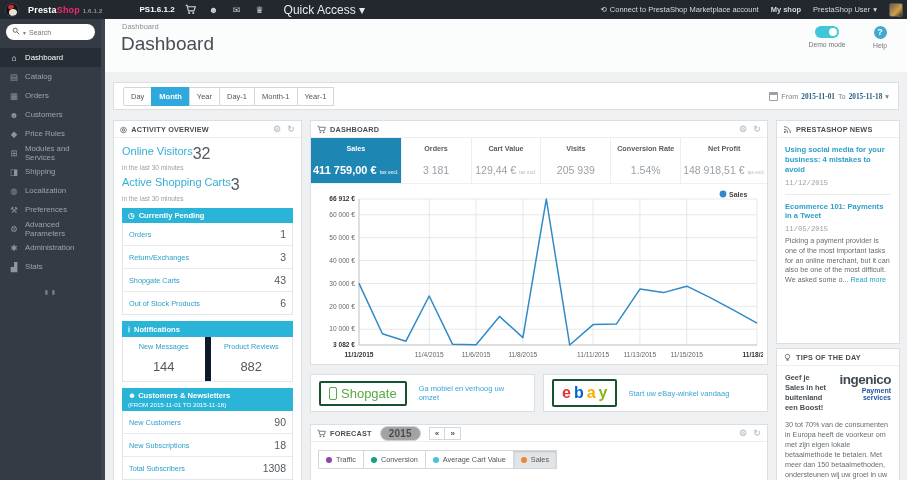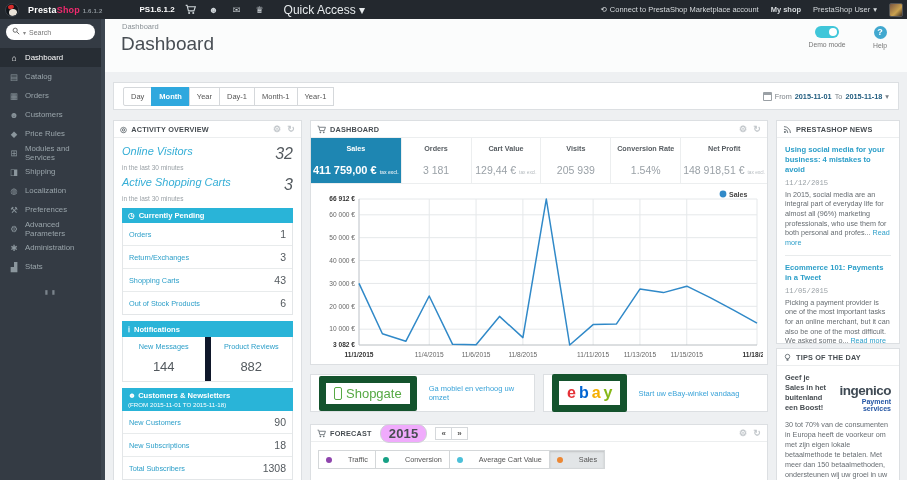--- a/index.html
+++ b/index.html
@@ -45,35 +45,35 @@
   .toggle .knob { position:absolute; right:2px; top:2px; width:8px; height:8px; border-radius:50%; background:#fff; }
   .mini-label { font-size:6.8px; color:#777; margin-top:3px; }
   .help-wrap { position:absolute; right:14px; top:7px; width:26px; text-align:center; }
   .help-circle { width:13px; height:13px; border-radius:50%; background:#41a8cf; color:#fff; font-weight:bold; font-size:9px; line-height:13px; margin:0 auto; cursor:pointer; }
 
   .toolbar { position:absolute; left:8px; right:8px; top:63px; height:28px; background:#fff; border:1px solid #dcdfe2; display:flex; align-items:center; padding:0 9px; }
   .rbtn { border:1px solid #d5d8db; background:#fff; color:#555; font-size:7.5px; padding:4px 7px; margin-left:-1px; cursor:pointer; font-family:inherit; }
   .rbtn:first-child { border-radius:2px 0 0 2px; margin-left:0; }
   .rbtn.active { background:#2fa8de; border-color:#2fa8de; color:#fff; font-weight:bold; }
   .daterange { margin-left:auto; display:flex; align-items:center; gap:3px; font-size:7.3px; color:#7b8288; cursor:pointer; }
-  .daterange b { color:#235e80; }
+  .daterange b { color:#235e80;font-family:Liberation Serif, serif; }
   .cal { width:9px; height:9px; border:1px solid #9aa0a5; border-top:3px solid #9aa0a5; border-radius:1px; }
 
   
   .panel { background:#fff; border:1px solid #dcdfe2; }
   .ph { height:17px; display:flex; align-items:center; gap:4px; padding:0 6px; border-bottom:1px solid #eceeef; font-size:7.3px; font-weight:bold; color:#474d52; letter-spacing:.2px; }
   .ph .ph-ic { color:#6b7378; font-size:8px; }
   .ph .ph-ic svg { width:9px; height:9px; display:block; }
   .ph-actions { margin-left:auto; display:flex; gap:6px; color:#c2c7cb; font-size:9px; }
   .ph-actions span { cursor:pointer; }
 
   .col-left { position:absolute; left:8px; top:101px; width:189px; bottom:-12px; }
   .col-left .panel { height:100%; overflow:hidden; }
   .act-body { padding:7px 8px; }
-  .stat-row { display:flex; justify-content:space-between; align-items:flex-start;font-style:italic; }
+  .stat-row { display:flex; align-items:flex-start; }
   .stat-link { color:#35aed6; font-size:11px; cursor:pointer; }
   .stat-sub { font-size:6.5px; color:#9aa1a6; margin:1px 0 5px 0; }
   .stat-val { font-size:16px; color:#53595e; font-weight:300; }
   .ab { margin-top:6px; }
   .ab-head { background:#29b4d8; color:#fff; padding:3px 6px; font-size:7.6px; font-weight:bold; display:flex; align-items:center; gap:4px; }
   .ab-head .sub { display:block; font-size:6.2px; font-weight:normal; margin-top:1px; }
   .ab-rows { border:1px solid #e3e6e8; border-top:none; }
   .ab-row { display:flex; justify-content:space-between; align-items:center; padding:5px 6px; border-bottom:1px solid #e8ebec; cursor:pointer; }
   .ab-row:last-child { border-bottom:none;align-items:center; }
   .ab-row .l { color:#2d9fc9; font-size:7.3px; }
@@ -93,46 +93,46 @@
   .kpi-value { font-size:10.5px; color:#9aa1a7; margin-top:11px; white-space:nowrap; }
   .kpi-suffix { font-size:4.8px; color:#b6bcc0; }
   .kpi.active { background:#1e86b2; }
   .kpi.active .kpi-title, .kpi.active .kpi-value { color:#fff; }
   .kpi.active .kpi-value { font-weight:bold; font-size:11px; }
   .kpi.active .kpi-suffix { color:#cfe4ee; }
   svg text { font-family:"Liberation Sans",sans-serif; }
 
   .modules-row { position:absolute; top:254px; left:0; right:0; height:38px; display:flex; gap:8px; }
   .mod-card { flex:1; background:#fff; border:1px solid #dcdfe2; display:flex; align-items:center; gap:12px; padding:0 8px; }
-  .mod-logo { border:7px solid #14532d; border-radius:2px; background:#fff; padding:3px 8px; display:flex; align-items:center; gap:4px; }
+  .mod-logo { border:2px solid #14532d; border-radius:2px; background:#fff; padding:3px 8px; display:flex; align-items:center; gap:4px; }
   .shopgate-txt { font-size:13px; color:#56a943; font-weight:400; }
   .phone-ic { width:8px; height:13px; border:1.5px solid #56a943; border-radius:2px; }
   .ebay-l { font-size:16px; font-weight:bold; letter-spacing:-1px; }
   .mod-link { font-size:7.5px; color:#3aa3d8; cursor:pointer; }
 
   .forecast-panel { position:absolute; top:304px; left:0; right:0; height:90px; }
-  .year-pill { border:1px solid #cfd3d6; border-radius:9px; padding:1px 8px; font-weight:bold; color:#474d52; font-size:13px; margin-left:4px; background:#f0abfc; cursor:pointer;text-align:center; }
+  .year-pill { border:1px solid #cfd3d6; border-radius:9px; padding:1px 8px; font-weight:bold; color:#474d52; font-size:10px; margin-left:4px; background:#a3a3a3; cursor:pointer;text-align:center; }
   .nav-btns { display:flex; margin-left:5px; }
   .nav-btns span { border:1px solid #d5d8db; background:#fff; padding:1px 5px; font-size:8px; color:#555; cursor:pointer; margin-left:-1px; }
   .fc-body { padding:8px 8px; display:flex; }
-  .tgl { border:1px solid #d4d7d9; background:#fff; padding:4px 7px; font-size:7.3px; color:#555; display:flex; align-items:center; gap:16px; margin-left:-1px; cursor:pointer; }
+  .tgl { border:1px solid #d4d7d9; background:#fff; padding:4px 7px; font-size:7.3px; color:#555; display:flex; align-items:center; gap:4px; margin-left:-1px; cursor:pointer; }
   .tgl .dot { width:6px; height:6px; border-radius:50%; }
   .tgl.active { background:#e2e5e7; box-shadow:inset 0 1px 2px rgba(0,0,0,.15); }
 
   .col-right { position:absolute; left:671px; top:101px; width:124px; bottom:0; }
   .news-panel { height:224px; overflow:hidden; }
   .news-body { padding:7px 8px; }
   .news-title { color:#2d9fc9; font-weight:bold; font-size:7.6px; line-height:1.3; cursor:pointer; }
   .news-date { color:#9aa1a6; font-size:7.2px; margin:4px 0 3px 0;font-family:Liberation Mono, monospace; }
   .news-text { color:#666c71; font-size:7.2px; line-height:1.35; }
   .news-text .rm { color:#2d9fc9; cursor:pointer; }
   .news-div { border-top:1px solid #e8ebec; margin:7px 0; }
   .tips-panel { margin-top:4px; height:148px; overflow:hidden; }
   .tips-body { padding:7px 8px; }
-  .tips-top { display:flex; gap:4px;align-items:flex-end; }
+  .tips-top { display:flex; gap:4px; }
   .tips-heading { width:42%; font-weight:bold; color:#474d52; font-size:7.4px; line-height:1.35; }
   .ingenico { text-align:right; flex:1; }
   .ingenico .big { font-size:13.5px; font-weight:bold; color:#3f4a54; letter-spacing:-.5px; line-height:1; }
   .ingenico .sub { font-size:7px; font-weight:bold; color:#2456a4; line-height:1.1; }
   .tips-text { margin-top:7px; color:#666c71; font-size:7.2px; line-height:1.4; }
 </style>
 </head>
 <body>
 
 <div class="topbar">
@@ -294,21 +294,21 @@
           <div class="ab-rows">
             <div class="ab-row">
                 <span class="l">Orders</span>
                 <span class="v">1</span>
               </div>
             <div class="ab-row">
                 <span class="l">Return/Exchanges</span>
                 <span class="v">3</span>
               </div>
             <div class="ab-row">
-                <span class="l">Shopping Carts</span>
+                <span class="l">Shopgate Carts</span>
                 <span class="v">43</span>
               </div>
             <div class="ab-row">
                 <span class="l">Out of Stock Products</span>
                 <span class="v">6</span>
               </div>
           </div>
         </div>
 
         <div class="ab">
@@ -503,21 +503,20 @@
               <circle cx="3" cy="11" r="1.6" fill="#6b7378"></circle>
               <path d="M1.5 6.5a6 6 0 0 1 6 6" fill="none" stroke="#6b7378" stroke-width="1.5"></path>
               <path d="M1.5 2.5a10 10 0 0 1 10 10" fill="none" stroke="#6b7378" stroke-width="1.5"></path>
             </svg>
           </span>
         <span>PRESTASHOP NEWS</span>
       </div>
       <div class="news-body">
         <div class="news-title">Using social media for your business: 4 mistakes to avoid</div>
         <div class="news-date">11/12/2015</div>
-        <div class="news-text"><span>In 2015, social media are an integral part of everyday life for almost all (96%) marketing professionals, who use them for both personal and profes... </span><span class="rm">Read more</span></div>
         <div class="news-div"></div>
         <div class="news-title">Ecommerce 101: Payments in a Tweet</div>
         <div class="news-date">11/05/2015</div>
         <div class="news-text"><span>Picking a payment provider is one of the most important tasks for an online merchant, but it can also be one of the most difficult. We asked some o... </span><span class="rm">Read more</span></div>
 
       </div>
     </div>
 
     <div class="panel tips-panel">
       <div class="ph">

